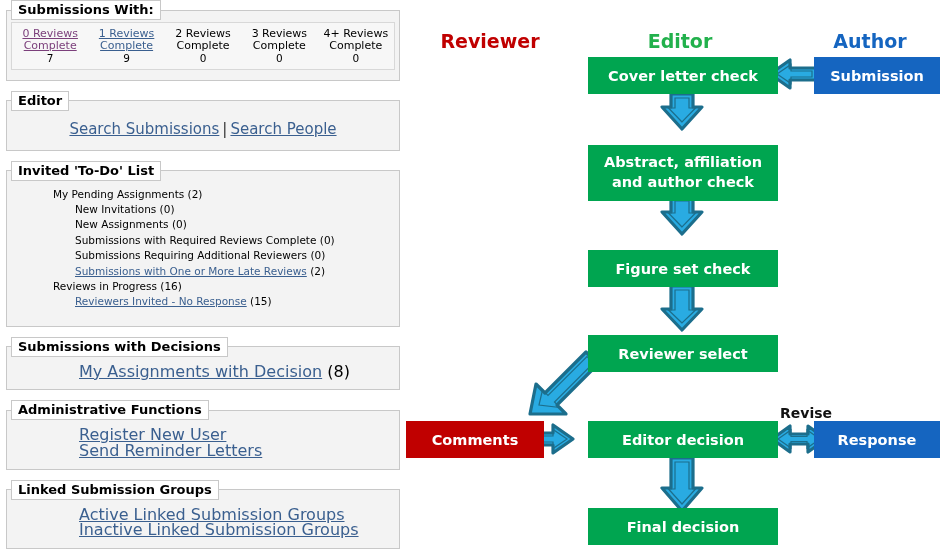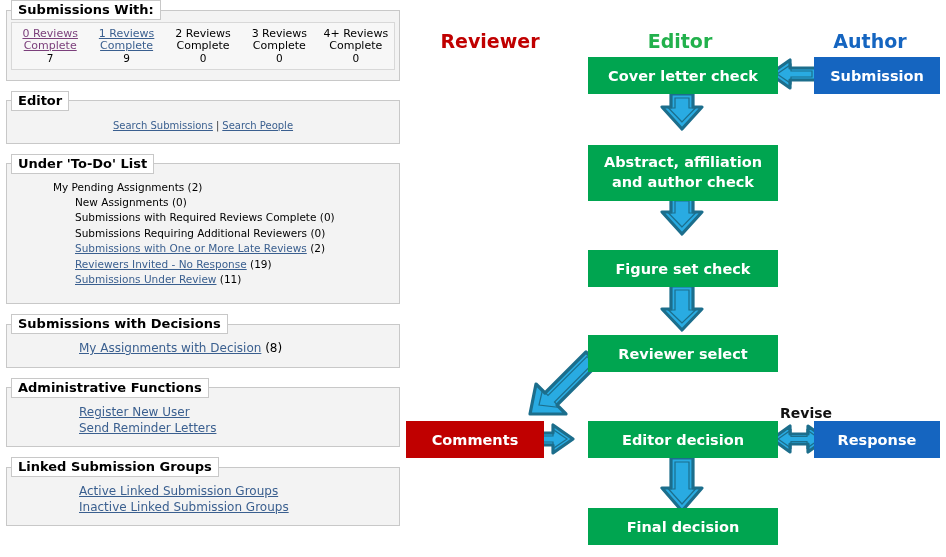--- a/index.html
+++ b/index.html
@@ -74,39 +74,39 @@
   }
   a.lnk-visited {
     color: #7b3f7b;
     text-decoration: underline;
     cursor: pointer;
   }
 
   .search-row {
     text-align: center;
     padding: 9px 0 4px 0;
-    font-size: 10px;
+    font-size: 15px;
   }
   .search-row .sep { color: #333; padding: 0 3px; }
 
   ul.todo {
     list-style: none;
     margin: 6px 0 8px 0;
     padding: 0 0 0 46px;
     font-size: 10.5px;
     line-height: 15.4px;
   }
   ul.todo li { white-space: nowrap; }
   ul.todo li.ind { padding-left: 22px; }
 
   ul.linklist {
     list-style: none;
     margin: 7px 0 2px 0;
     padding: 0 0 0 72px;
-    font-size: 12px;
+    font-size: 16px;
     line-height: 15.6px;
   }
   ul.linklist li { white-space: nowrap; }
 
   
   #flowchart {
     position: absolute;
     left: 406px;
     top: 0;
     width: 540px;
@@ -155,29 +155,30 @@
   </fieldset>
 
   <fieldset class="panel">
     <legend>Editor</legend>
     <div class="search-row">
       <a class="lnk">Search Submissions</a><span class="sep">|</span><a class="lnk">Search People</a>
     </div>
   </fieldset>
 
   <fieldset class="panel">
-    <legend>Under 'To-Do' List</legend>
+    <legend>Invited 'To-Do' List</legend>
     <ul class="todo">
       <li><span>My Pending Assignments</span> <span>(2)</span></li>
+      <li class="ind"><span>New Invitations</span> <span>(0)</span></li>
       <li class="ind"><span>New Assignments</span> <span>(0)</span></li>
       <li class="ind"><span>Submissions with Required Reviews Complete</span> <span>(0)</span></li>
       <li class="ind"><span>Submissions Requiring Additional Reviewers</span> <span>(0)</span></li>
       <li class="ind"><a class="lnk">Submissions with One or More Late Reviews</a> <span>(2)</span></li>
-      <li class="ind"><a class="lnk">Reviewers Invited - No Response</a> <span>(19)</span></li>
-      <li class="ind"><a class="lnk">Submissions Under Review</a> <span>(11)</span></li>
+      <li><span>Reviews in Progress</span> <span>(16)</span></li>
+      <li class="ind"><a class="lnk">Reviewers Invited - No Response</a> <span>(15)</span></li>
     </ul>
   </fieldset>
 
   <fieldset class="panel">
     <legend>Submissions with Decisions</legend>
     <ul class="linklist">
       <li><a class="lnk">My Assignments with Decision</a> <span>(8)</span></li>
     </ul>
   </fieldset>
 

